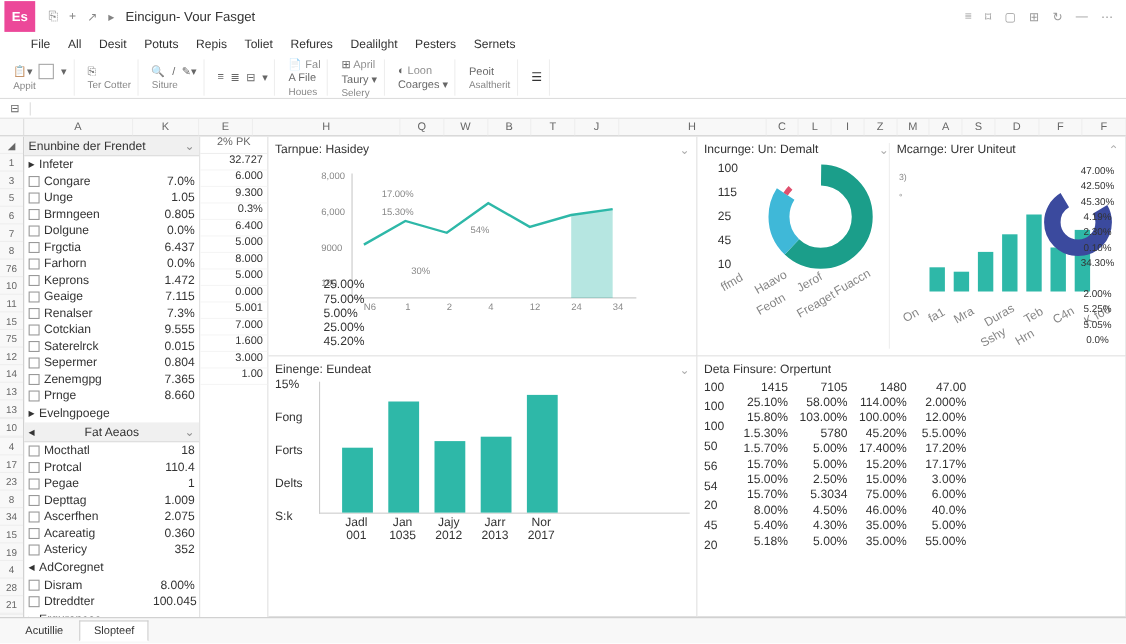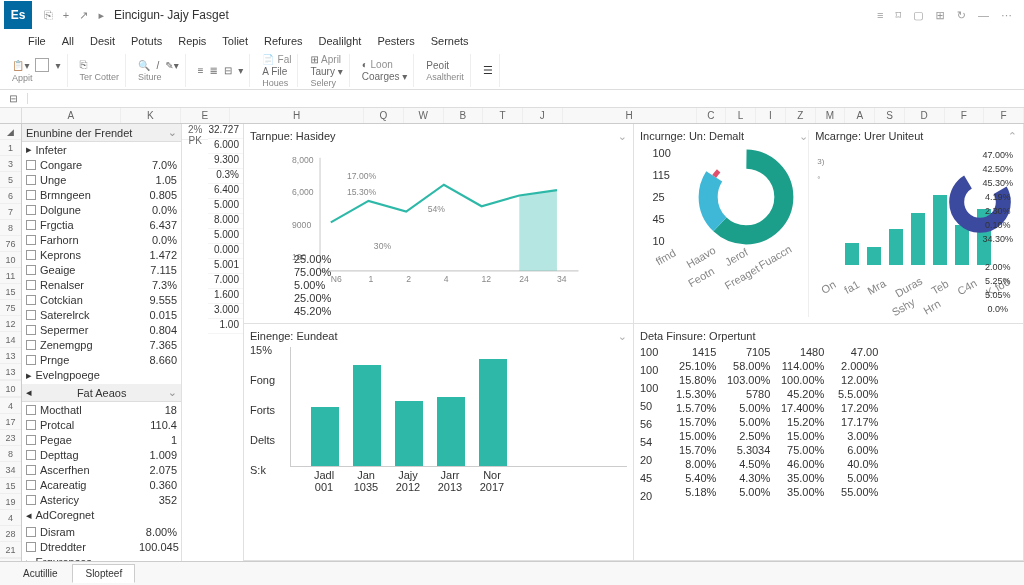--- a/index.html
+++ b/index.html
@@ -1,18 +1,18 @@
 <!DOCTYPE html>
 <html><head>
 <meta charset="utf-8">
 <style>
 *{margin:0;padding:0;box-sizing:border-box;font-family:'Segoe UI',Arial,sans-serif;font-size:11px;color:#333}
 body{background:#fff;width:1024px;height:585px;overflow:hidden;display:flex;flex-direction:column}
 .titlebar{height:30px;display:flex;align-items:center;padding:0 4px}
-.logo{width:28px;height:28px;background:#0369a1;color:#fff;font-weight:bold;display:flex;align-items:center;justify-content:center;font-size:12px;margin-right:8px}
+.logo{width:28px;height:28px;background:#ec4899;color:#fff;font-weight:bold;display:flex;align-items:center;justify-content:center;font-size:12px;margin-right:8px}
 .titlebar-icons{display:flex;gap:10px;margin-left:4px;align-items:center}
 .titlebar-icons span{opacity:.6;cursor:pointer}
 .title-text{margin-left:10px;font-size:12px}
 .search-center{margin-left:auto;margin-right:auto;color:#888;font-size:11px;padding:2px 60px;border:1px solid #e0e0e0;border-radius:3px}
 .win-controls{display:flex;gap:12px;margin-left:auto;padding-right:8px}
 .win-controls span{opacity:.5;cursor:pointer;font-size:11px}
 .menubar{height:22px;display:flex;align-items:center;gap:4px;padding-left:22px;font-size:11px}
 .menubar span{padding:2px 6px;cursor:pointer}
 .ribbon{height:38px;border-bottom:1px solid #ddd;display:flex;align-items:center;padding:2px 6px;gap:6px}
 .rb-group{display:flex;flex-direction:column;gap:1px;padding:0 6px;border-right:1px solid #eee;height:100%;justify-content:center}
@@ -30,21 +30,21 @@
 .row-nums span{height:16px;font-size:9px;color:#666;text-align:center;border-bottom:1px solid #eee;line-height:16px}
 .sheet{flex:1;position:relative;display:flex}
 .left-panel{width:160px;border-right:1px solid #e0e0e0;display:flex;flex-direction:column}
 .panel-header{background:#f0f0f0;padding:2px 4px;font-weight:500;border-bottom:1px solid #ddd;display:flex;justify-content:space-between;align-items:center;font-size:10px}
 .panel-header .chev{opacity:.5}
 .list-row{display:flex;align-items:center;padding:1px 4px;font-size:10px;height:15px}
 .list-row .cb{width:10px;height:10px;border:1px solid #999;margin-right:4px}
 .list-row .lbl{flex:1}
 .list-row .val{width:38px;text-align:right}
 .sect-title{padding:2px 4px;font-size:10px;font-weight:500;color:#555}
-.mid-col{width:62px;border-right:1px solid #e0e0e0;display:flex;}
+.mid-col{width:62px;border-right:1px solid #e0e0e0;display:flex;flex-direction:column}
 .mid-col .hdr{height:16px;text-align:center;font-size:10px;color:#666;border-bottom:1px solid #eee}
 .mid-col .cell{height:15px;text-align:right;padding-right:4px;font-size:10px;border-bottom:1px solid #f5f5f5}
 .dash{flex:1;display:grid;grid-template-columns:1fr 1fr;grid-template-rows:200px 1fr;gap:0}
 .card{border-right:1px solid #e0e0e0;border-bottom:1px solid #e0e0e0;padding:6px;position:relative;overflow:hidden}
 .card-title{font-size:11px;font-weight:500;margin-bottom:4px;display:flex;justify-content:space-between}
 .card-title .chev{opacity:.4}
 .chart-area{position:relative;height:140px}
 .line-chart svg{width:100%;height:100%}
 .donut-wrap{display:flex;align-items:center;justify-content:space-around}
 .donut{width:100px;height:100px}
@@ -74,21 +74,21 @@
 <body>
 
 <div class="titlebar">
   <div class="logo">Es</div>
   <div class="titlebar-icons">
     <span>⎘</span>
     <span>+</span>
     <span>↗</span>
     <span>▸</span>
   </div>
-  <span class="title-text">Eincigun- Jajy Fasget</span>
+  <span class="title-text">Eincigun- Vour Fasget</span>
   <div class="win-controls">
     <span>≡</span>
     <span>⌑</span>
     <span>▢</span>
     <span>⊞</span>
     <span>↻</span>
     <span>—</span>
     <span>⋯</span>
   </div>
 </div>

